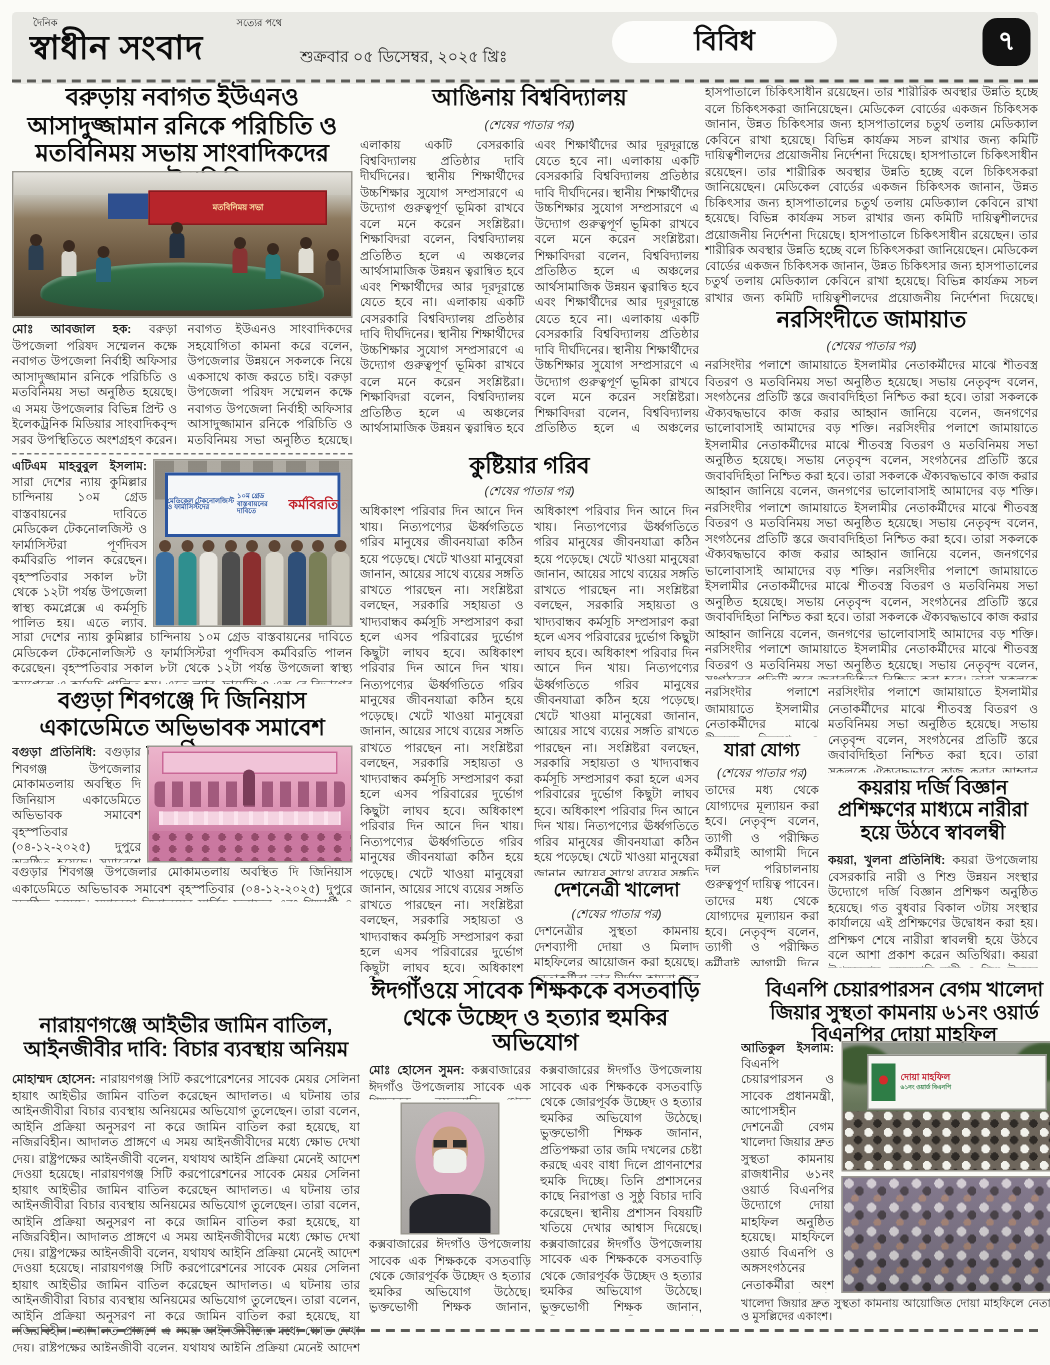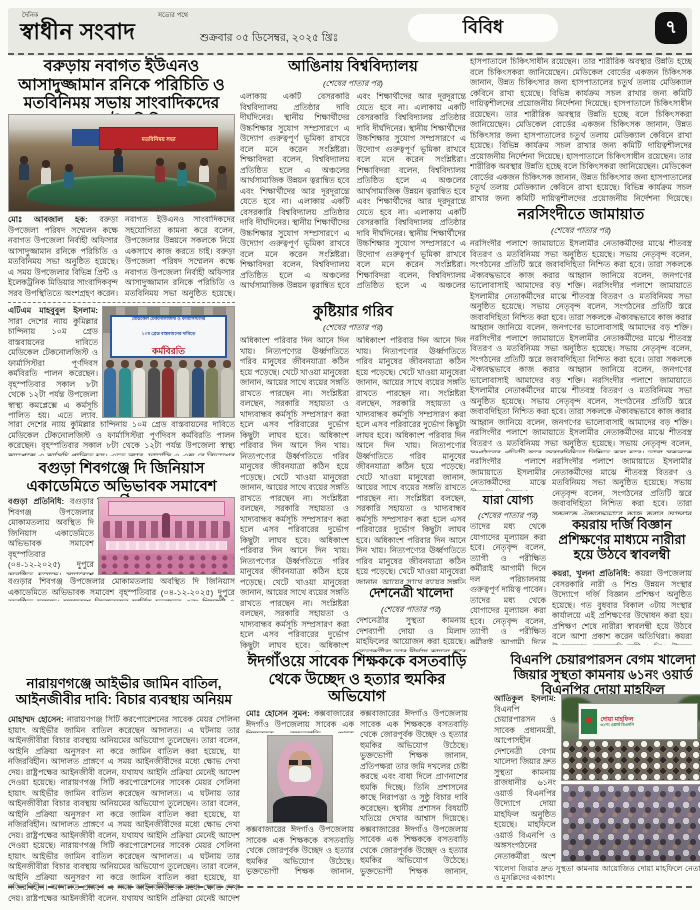--- a/index.html
+++ b/index.html
@@ -39,21 +39,21 @@
   .ph-meeting .banner-blue{position:absolute;left:28%;top:15%;width:12%;height:17%;background:#2e4f8f;}
   .ph-meeting .table{position:absolute;bottom:4%;left:8%;right:8%;height:34%;background:linear-gradient(#35754b,#27543a);
      border-radius:50% 50% 40% 40%/60% 60% 30% 30%;box-shadow:inset 0 2px 2px rgba(255,255,255,.25);}
   .fig{position:absolute;width:10px;height:17px;border-radius:4px 4px 0 0;}
   .fig::before{content:"";position:absolute;top:-7px;left:1px;width:8px;height:8px;border-radius:50%;background:#39291f;}
   
   .ph-strike{background:linear-gradient(180deg,#a9a59c 0%,#b5b1a8 45%,#9a958a 100%);}
   .ph-strike .windows{position:absolute;top:0;left:0;right:0;height:24%;
      background:repeating-linear-gradient(90deg,#87837a 0 13px,#b0aca3 13px 22px);opacity:.8;}
   .ph-strike .banner{position:absolute;top:7%;left:5%;right:5%;height:36%;background:#f5f7f9;border:2px solid #2b55a0;
-     display:flex;flex-direction:column;align-items:center;justify-content:space-between;gap:1px;}
+     display:flex;flex-direction:row;align-items:center;justify-content:space-between;gap:1px;}
   .ph-strike .banner .bl{font-size:4.5px;color:#2b55a0;font-weight:bold;line-height:1.1;}
   .ph-strike .banner .bw{font-size:9px;color:#c0222a;font-weight:bold;line-height:1;}
   .ph-strike .row{position:absolute;bottom:0;left:0;right:0;height:52%;display:flex;justify-content:space-around;align-items:flex-end;}
   .fig2{width:12px;height:86%;border-radius:5px 5px 0 0;position:relative;}
   .fig2::before{content:"";position:absolute;top:-8px;left:2px;width:8px;height:8px;border-radius:50%;background:#5d4433;}
   .fig2:nth-child(1){background:#3b6fa0;} .fig2:nth-child(2){background:#2f8f8f;} .fig2:nth-child(3){background:#e8e6df;}
   .fig2:nth-child(4){background:#4d4d4d;} .fig2:nth-child(5){background:#8b2f2f;} .fig2:nth-child(6){background:#d9d6cb;}
   .fig2:nth-child(7){background:#2f4f78;} .fig2:nth-child(8){background:#7a7f57;} .fig2:nth-child(9){background:#c9c6ba;}
   
   .ph-event{background:linear-gradient(180deg,#ecc3d3 0%,#e0a6bf 38%,#cc87a9 70%,#b96e93 100%);}

